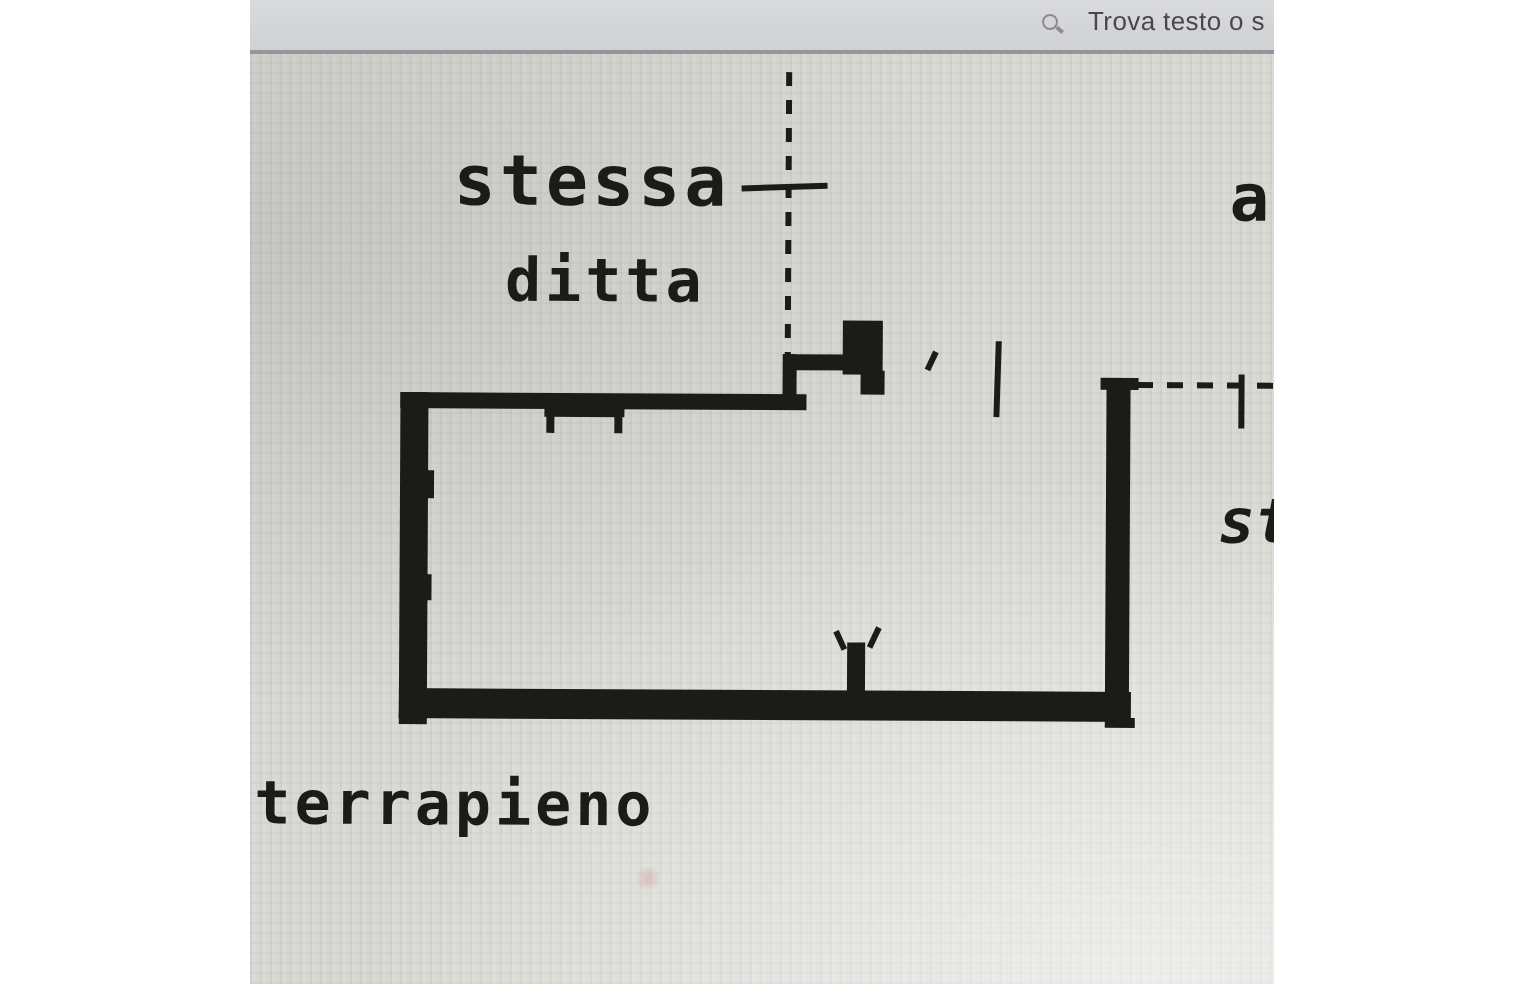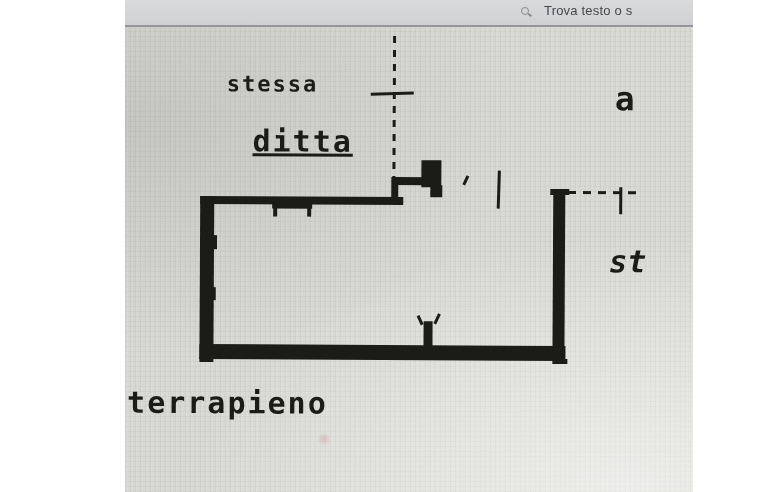--- a/index.html
+++ b/index.html
@@ -3,21 +3,21 @@
 <meta charset="utf-8">
 <style>
   html,body{margin:0;padding:0;}
   body{
     width:764px;height:492px;position:relative;overflow:hidden;
     background:#ffffff;
     font-family:"Liberation Sans",sans-serif;
   }
   
   .photo{
-    position:absolute;left:125px;top:0;width:568px;height:492px;
+    position:absolute;left:125px;top:0;width:512px;height:492px;
     overflow:hidden;background:#d8d8d3;
   }
   .photo .texture{
     position:absolute;inset:0;pointer-events:none;
     background-image:
       radial-gradient(140% 95% at 88% 100%, rgba(255,255,255,0.55) 0%, rgba(255,255,255,0) 55%),
       radial-gradient(120% 80% at 0% 25%, rgba(100,100,96,0.16) 0%, rgba(100,100,96,0) 60%),
       repeating-linear-gradient(90deg, rgba(125,125,115,0.08) 0 1px, rgba(255,255,255,0.07) 1px 3px, rgba(0,0,0,0) 3px 5px),
       repeating-linear-gradient(0deg, rgba(125,125,115,0.07) 0 1px, rgba(0,0,0,0) 1px 5px);
   }
@@ -40,22 +40,22 @@
     position:absolute;left:7px;top:7px;width:4px;height:1.5px;background:#8b8b90;transform:rotate(40deg);
   }
   
   .plan{position:absolute;left:0;top:0;width:512px;height:492px;transform:rotate(0.3deg);}
   .ink{position:absolute;background:#1b1b18;}
   .plan-label{
     position:absolute;color:#1b1b18;
     font-family:"DejaVu Sans Mono","Liberation Mono",monospace;
     font-weight:600;white-space:nowrap;
   }
-  .lbl-stessa{left:101px;top:72px;font-size:22px;letter-spacing:2px;}
-  .lbl-ditta{left:127px;top:124px;font-size:30px;letter-spacing:2px;text-decoration:underline;}
+  .lbl-stessa{left:101px;top:72px;font-size:35px;letter-spacing:2px;}
+  .lbl-ditta{left:127px;top:124px;font-size:30px;letter-spacing:2px;}
   .lbl-terrapieno{left:3px;top:386px;font-size:30px;letter-spacing:2px;}
   .lbl-a{left:489px;top:78px;font-size:33px;font-weight:700;}
   .lbl-st{left:484px;top:242px;font-size:31px;font-style:italic;}
   
   .vdash{
     left:267px;top:36px;width:3px;height:143px;background:none;
     background-image:repeating-linear-gradient(to bottom,#1b1b18 0 7px,rgba(0,0,0,0) 7px 14px);
   }
   .vdash-cross{left:245px;top:92px;width:43px;height:3px;transform:rotate(-2deg);}
   .hdash{

